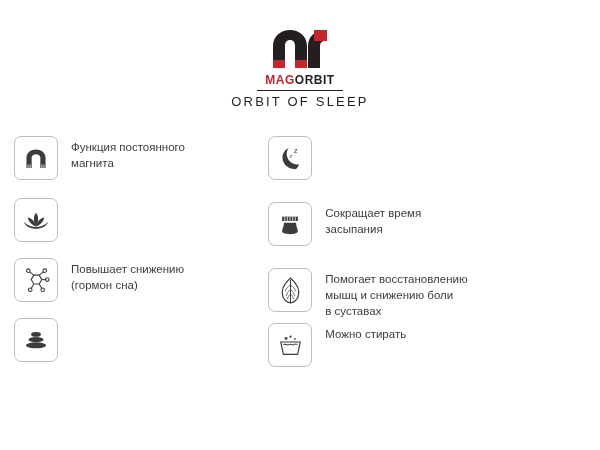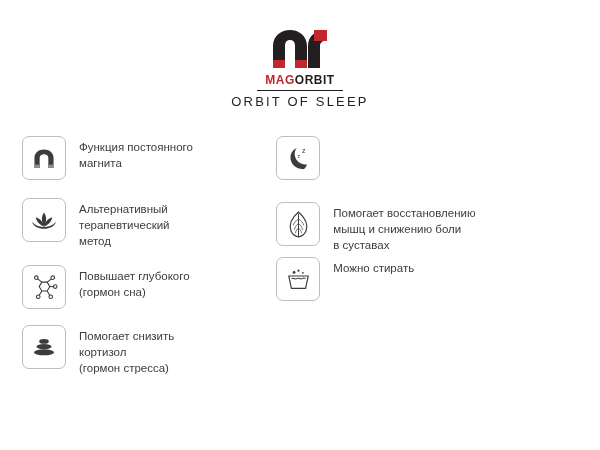--- a/index.html
+++ b/index.html
@@ -65,21 +65,21 @@
     width: 86px;
     height: 1px;
     background: #231f20;
     margin-top: 3px;
   }
 
   
   .columns {
     position: absolute;
     top: 136px;
-    left: 8px;
+    left: 0;
     width: 516px;
     display: flex;
   }
   .col {
     width: 300px;
     box-sizing: border-box;
   }
   .col-left { padding-left: 14px; }
   .col-right { padding-left: 10px; }
 
@@ -164,74 +164,85 @@
 
       <div class="feature f-lotus">
         <div class="icon-box">
           <svg viewBox="0 0 32 24" width="28" height="21" aria-hidden="true">
             <path d="M16 3 C13 7 12.5 12 16 19 C19.5 12 19 7 16 3 Z" fill="#3c3c3c"></path>
             <path d="M16 19 C11 17 7.5 13 6.5 8.5 C11 9 14.5 13 16 19 Z" fill="#3c3c3c"></path>
             <path d="M16 19 C21 17 24.5 13 25.5 8.5 C21 9 17.5 13 16 19 Z" fill="#3c3c3c"></path>
             <path d="M16 19.5 C10.5 19.5 5 17 2 13.5 C4 18.5 9.5 21.5 16 21.5 C22.5 21.5 28 18.5 30 13.5 C27 17 21.5 19.5 16 19.5 Z" fill="#3c3c3c"></path>
           </svg>
         </div>
-        <div class="feature-text">Альтернативный
-терапевтический
-метод</div>
       </div>
 
       <div class="feature f-molecule">
         <div class="icon-box">
           <svg viewBox="0 0 30 28" width="27" height="25" aria-hidden="true">
             <g fill="none" stroke="#3c3c3c" stroke-width="1.2">
               <polygon points="12,8 18,8 21,13 18,18 12,18 9,13"></polygon>
               <line x1="18" y1="8" x2="23" y2="4"></line>
               <line x1="12" y1="8" x2="7" y2="4"></line>
               <line x1="21" y1="13" x2="26" y2="13"></line>
               <line x1="12" y1="18" x2="9" y2="23"></line>
               <line x1="18" y1="18" x2="21" y2="23"></line>
               <circle cx="24.2" cy="3" r="2"></circle>
               <circle cx="5.8" cy="3" r="2"></circle>
               <circle cx="27" cy="13" r="2"></circle>
               <circle cx="8" cy="24.4" r="2"></circle>
               <circle cx="22" cy="24.4" r="2"></circle>
             </g>
           </svg>
         </div>
-        <div class="feature-text">Повышает глубокого
+        <div class="feature-text">Повышает снижению
 (гормон сна)</div>
       </div>
 
       <div class="feature f-stones">
         <div class="icon-box">
           <svg viewBox="0 0 32 24" width="28" height="21" aria-hidden="true">
             <ellipse cx="16" cy="5" rx="5.5" ry="2.6" fill="#3c3c3c"></ellipse>
             <ellipse cx="16" cy="11" rx="8.5" ry="3" fill="#3c3c3c"></ellipse>
             <ellipse cx="16" cy="17.5" rx="11.5" ry="3.4" fill="#3c3c3c"></ellipse>
           </svg>
         </div>
-        <div class="feature-text">Помогает снизить
-кортизол
-(гормон стресса)</div>
       </div>
 
     </div>
 
     <div class="col col-right">
 
       <div class="feature f-moon">
         <div class="icon-box">
           <svg viewBox="0 0 30 28" width="27" height="25" aria-hidden="true">
             <path d="M20 26 C12 26 6 20 6 13 C6 8 9 4 13 2.3 C11 5 10.3 8 11 11.3 C12.3 17.5 18 21.5 24.5 20.6 C23.5 23.8 21.5 26 20 26 Z" fill="#3c3c3c"></path>
             <text x="19" y="8" font-family="Liberation Sans, sans-serif" font-size="8" fill="#3c3c3c">z</text>
             <text x="14" y="13.5" font-family="Liberation Sans, sans-serif" font-size="6" fill="#3c3c3c">z</text>
           </svg>
         </div>
       </div>
 
+      <div class="feature f-pillow">
+        <div class="icon-box">
+          <svg viewBox="0 0 32 26" width="28" height="23" aria-hidden="true">
+            <path d="M7 4 H25 V9 H7 Z" fill="#3c3c3c"></path>
+            <g stroke="#ffffff" stroke-width="0.9">
+              <line x1="10" y1="4" x2="10" y2="9"></line>
+              <line x1="13" y1="4" x2="13" y2="9"></line>
+              <line x1="16" y1="4" x2="16" y2="9"></line>
+              <line x1="19" y1="4" x2="19" y2="9"></line>
+              <line x1="22" y1="4" x2="22" y2="9"></line>
+            </g>
+            <path d="M9 11 C9 16 7 18 7 20.5 C7 23 11 24 16 24 C21 24 25 23 25 20.5 C25 18 23 16 23 11 Z" fill="#3c3c3c"></path>
+          </svg>
+        </div>
+        <div class="feature-text">Сокращает время
+засыпания</div>
+      </div>
 
       <div class="feature f-leaf">
         <div class="icon-box">
           <svg viewBox="0 0 28 30" width="25" height="27" aria-hidden="true">
             <path d="M14 1 C6 8 3 15 5.5 22 C7.5 27.5 14 29 14 29 C14 29 20.5 27.5 22.5 22 C25 15 22 8 14 1 Z" fill="none" stroke="#3c3c3c" stroke-width="1.3"></path>
             <line x1="14" y1="3" x2="14" y2="29" stroke="#3c3c3c" stroke-width="1.1"></line>
             <g stroke="#3c3c3c" stroke-width="0.8" fill="none">
               <path d="M14 9 C11 10.5 9 13 8 16"></path>
               <path d="M14 14 C11.5 15.5 10 18 9.3 21"></path>
               <path d="M14 19 C12 20.3 11 22.5 10.6 24.8"></path>

